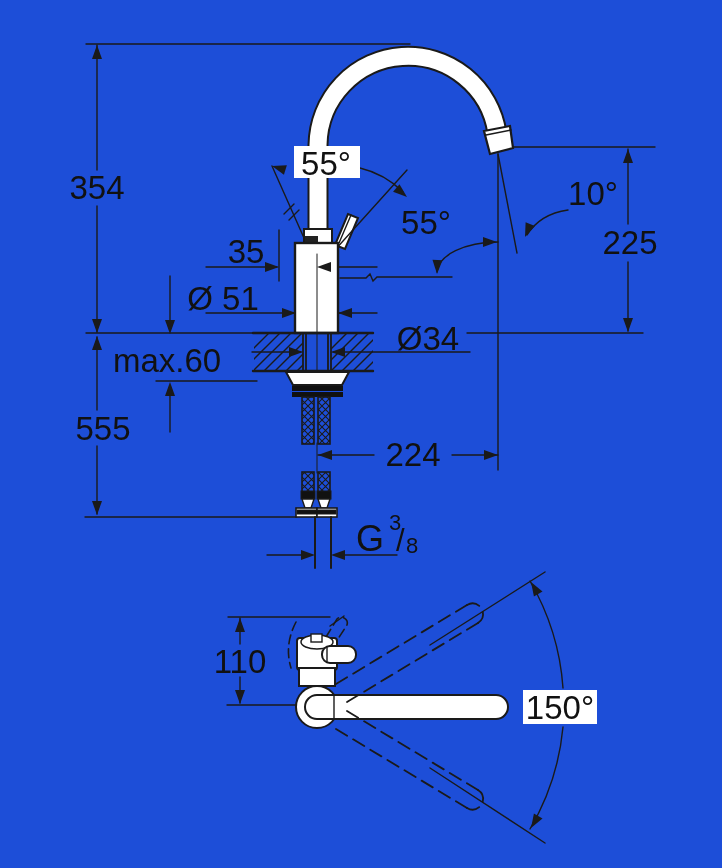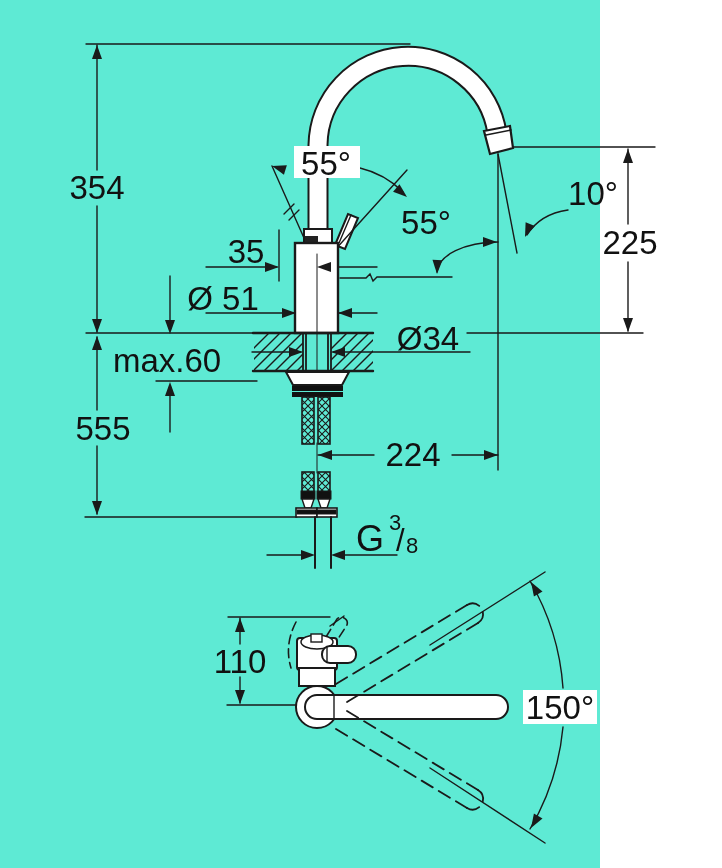--- a/index.html
+++ b/index.html
@@ -1,16 +1,16 @@
 <!DOCTYPE html>
 <html><head>
 <meta charset="utf-8">
 <style>
   html,body{margin:0;padding:0;background:#ffffff;}
-  .stage{width:600px;height:868px;background:#5eead4;position:relative;font-family:"Liberation Sans",sans-serif;}
+  .stage{width:722px;height:868px;background:#1d4ed8;position:relative;font-family:"Liberation Sans",sans-serif;}
   svg{display:block;}
   text{font-family:"Liberation Sans",sans-serif;fill:#111;}
   .dim{font-size:33px;}
   .dim-mid{text-anchor:middle;}
   .sup{font-size:22px;}
   .big{font-size:36px;}
   .slash{font-size:31px;}
 </style>
 </head>
 <body>

